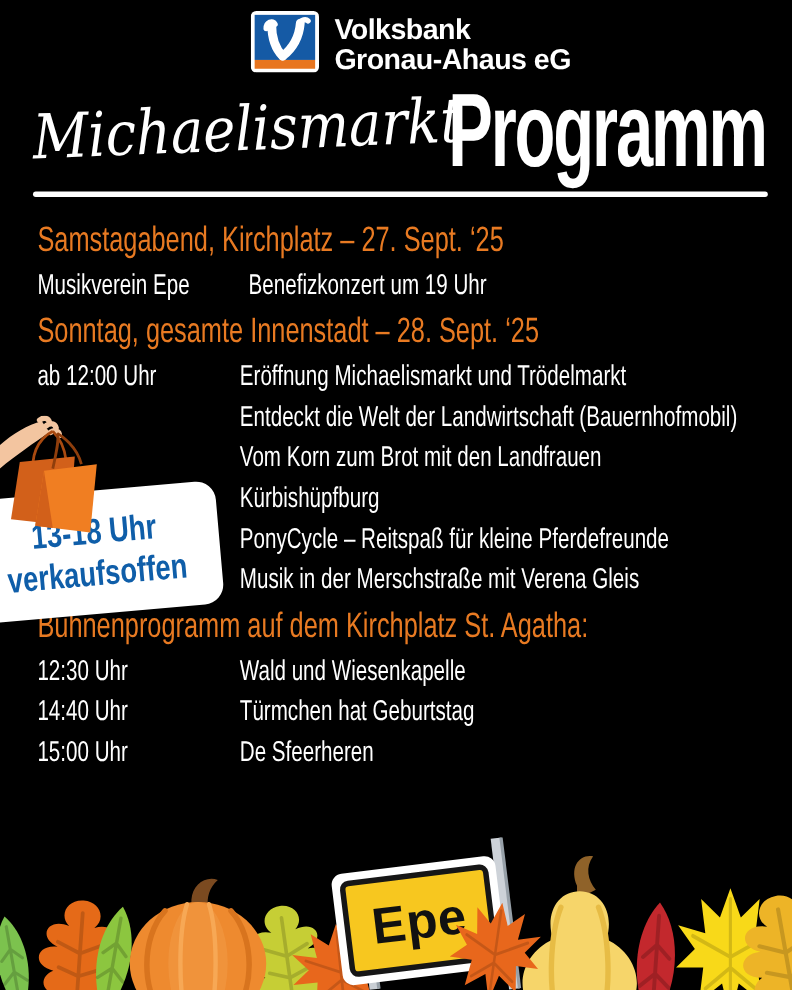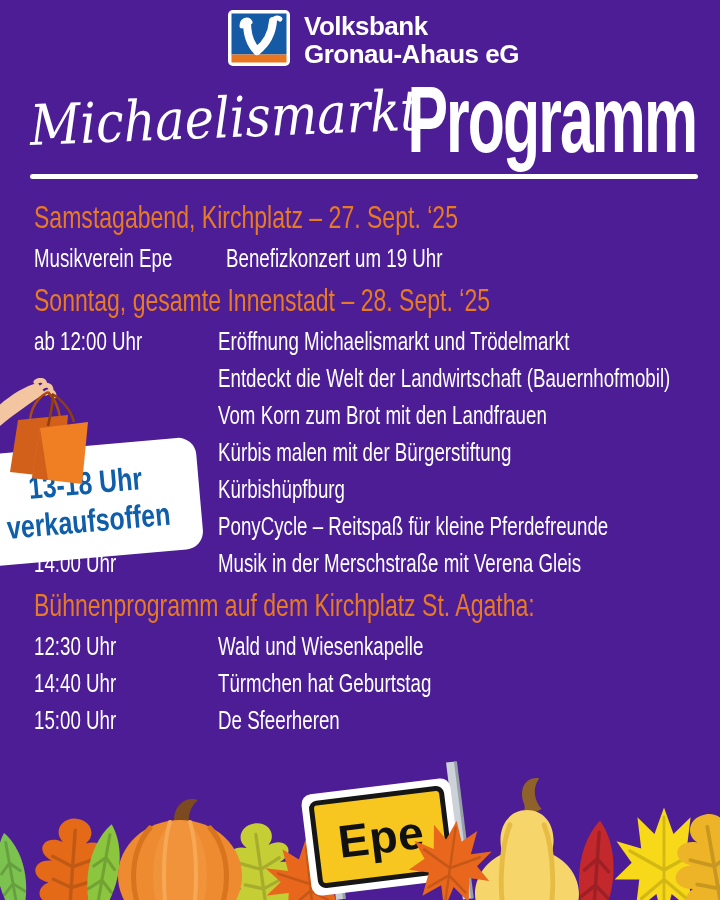--- a/index.html
+++ b/index.html
@@ -1,18 +1,18 @@
 <!DOCTYPE html>
 <html><head>
 <meta charset="utf-8">
 <style>
   html,body{margin:0;padding:0;background:#0c3c73;}
   .poster{
     position:relative;width:720px;height:900px;overflow:hidden;
-    background:#4c1d95;
+    background:#000000;
     font-family:"Liberation Sans",sans-serif;
     -webkit-font-smoothing:antialiased;
   }
   .cx{display:inline-block;transform:scaleX(0.72);transform-origin:0 50%;white-space:nowrap;}
 
   
   .bank{position:absolute;left:228px;top:10px;display:flex;align-items:flex-start;gap:14px;}
   .bank-name{color:#fff;font-weight:700;font-size:26px;line-height:28px;letter-spacing:-0.5px;margin-top:2px;white-space:nowrap;}
 
   
@@ -109,24 +109,20 @@
         <div class="col-l cx">ab 12:00 Uhr</div>
         <div class="col-r"><span class="cx">Eröffnung Michaelismarkt und Trödelmarkt</span></div>
       </div>
       <div class="row">
         <div class="col-l cx"></div>
         <div class="col-r"><span class="cx">Entdeckt die Welt der Landwirtschaft (Bauernhofmobil)</span></div>
       </div>
       <div class="row">
         <div class="col-l cx"></div>
         <div class="col-r"><span class="cx">Vom Korn zum Brot mit den Landfrauen</span></div>
-      </div>
-      <div class="row">
-        <div class="col-l cx"></div>
-        <div class="col-r"><span class="cx">Kürbis malen mit der Bürgerstiftung</span></div>
       </div>
       <div class="row">
         <div class="col-l cx"></div>
         <div class="col-r"><span class="cx">Kürbishüpfburg</span></div>
       </div>
       <div class="row">
         <div class="col-l cx"></div>
         <div class="col-r"><span class="cx">PonyCycle – Reitspaß für kleine Pferdefreunde</span></div>
       </div>
       <div class="row">

